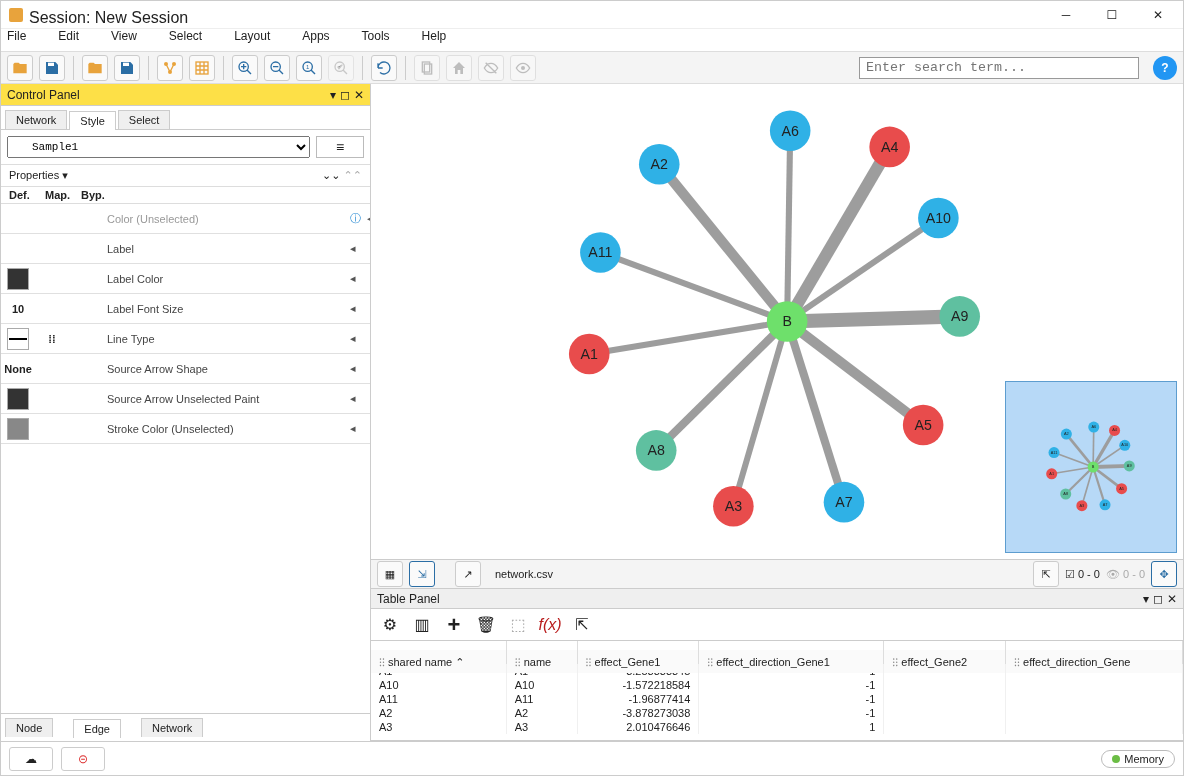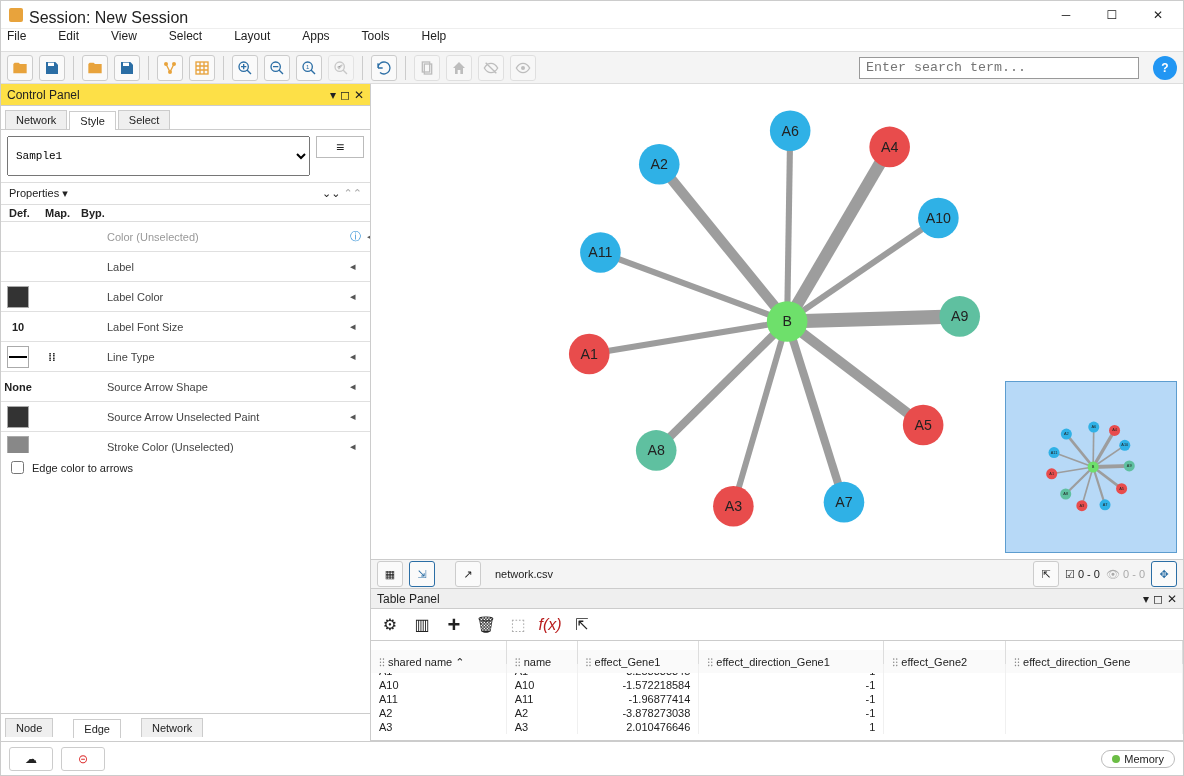--- a/index.html
+++ b/index.html
@@ -20,21 +20,21 @@
 .search-box { flex: 0 0 280px; margin-left: auto; border: 1px solid #999; background: #fff; height: 22px; padding: 2px 6px; font-family: "Courier New", monospace; }
 .help-btn { width: 24px; height: 24px; border-radius: 50%; background: #2196f3; color: #fff; display: flex; align-items: center; justify-content: center; font-weight: bold; margin-left: 8px; cursor: pointer; }
 .body { flex: 1; display: flex; min-height: 0; }
 .left-panel { width: 370px; display: flex; flex-direction: column; border-right: 1px solid #ccc; }
 .panel-hdr { height: 22px; background: #fde047; display: flex; align-items: center; padding: 0 6px; font-family: "Courier New", monospace; justify-content: space-between; border-bottom: 1px solid #ccc; }
 .panel-hdr .icons { display: flex; gap: 4px; }
 .tabs { display: flex; border-bottom: 1px solid #ccc; padding: 4px 4px 0; font-family: "Courier New", monospace; gap: 2px; }
 .tab { padding: 3px 10px; border: 1px solid #ccc; border-bottom: none; background: #efefef; cursor: pointer; font-size: 11px; }
 .tab.active { background: #fff; position: relative; top: 1px; }
 .style-sel { display: flex; gap: 6px; padding: 6px; }
-.style-sel select { flex: 1; height: 40px; font-family: "Courier New", monospace; font-size: 11px; padding: 0 4px; }
+.style-sel select { flex: 1; height: 22px; font-family: "Courier New", monospace; font-size: 11px; padding: 0 20px; }
 .style-sel .opt-btn { width: 48px; height: 22px; border: 1px solid #bbb; display: flex; align-items: center; justify-content: center; font-size: 14px; cursor: pointer; }
 .props-hdr { display: flex; align-items: center; justify-content: space-between; padding: 4px 8px; font-family: "Courier New", monospace; font-size: 11px; border-top: 1px solid #ddd; border-bottom: 1px solid #ddd; }
 .col-hdr { display: flex; padding: 2px 8px; gap: 6px; font-family: "Courier New", monospace; font-size: 11px; font-weight: bold; }
 .col-hdr span:nth-child(1) { width: 30px; } .col-hdr span:nth-child(2) { width: 30px; } .col-hdr span:nth-child(3) { width: 30px; }
 .prop-rows { flex: 1; overflow: auto; border-top: 1px solid #ddd; }
 .prop-row { display: flex; align-items: center; height: 30px; border-bottom: 1px solid #e0e0e0; font-family: "Courier New", monospace; font-size: 11px; }
 .prop-row .def { width: 34px; display: flex; align-items: center; justify-content: center; }
 .prop-row .map { width: 34px; display: flex; align-items: center; justify-content: center; font-weight: bold; }
 .prop-row .byp { width: 34px; }
 .prop-row .pname { flex: 1; color: #444; padding-left: 4px; }
@@ -283,24 +283,20 @@
           <div class="prop-row">
             <div class="def">
               <div class="swatch sw-grey"></div>
             </div>
             <div class="map"></div>
             <div class="byp"></div>
             <div class="pname">Stroke Color (Unselected)</div>
             <div class="arr"><span>◂</span></div>
           </div>
         </div>
-      <div class="edge-chk">
-        <input type="checkbox" style="">
-        <span>Edge color to arrows</span>
-      </div>
       <div style="flex:1"></div>
       <div class="bottom-tabs" id="cp-bottom-tabs">
           <div class="tab">Node</div>
           <div class="tab active">Edge</div>
           <div class="tab">Network</div>
         </div>
     </div>
 
     <div class="right-panel">
       <div class="network-view">

